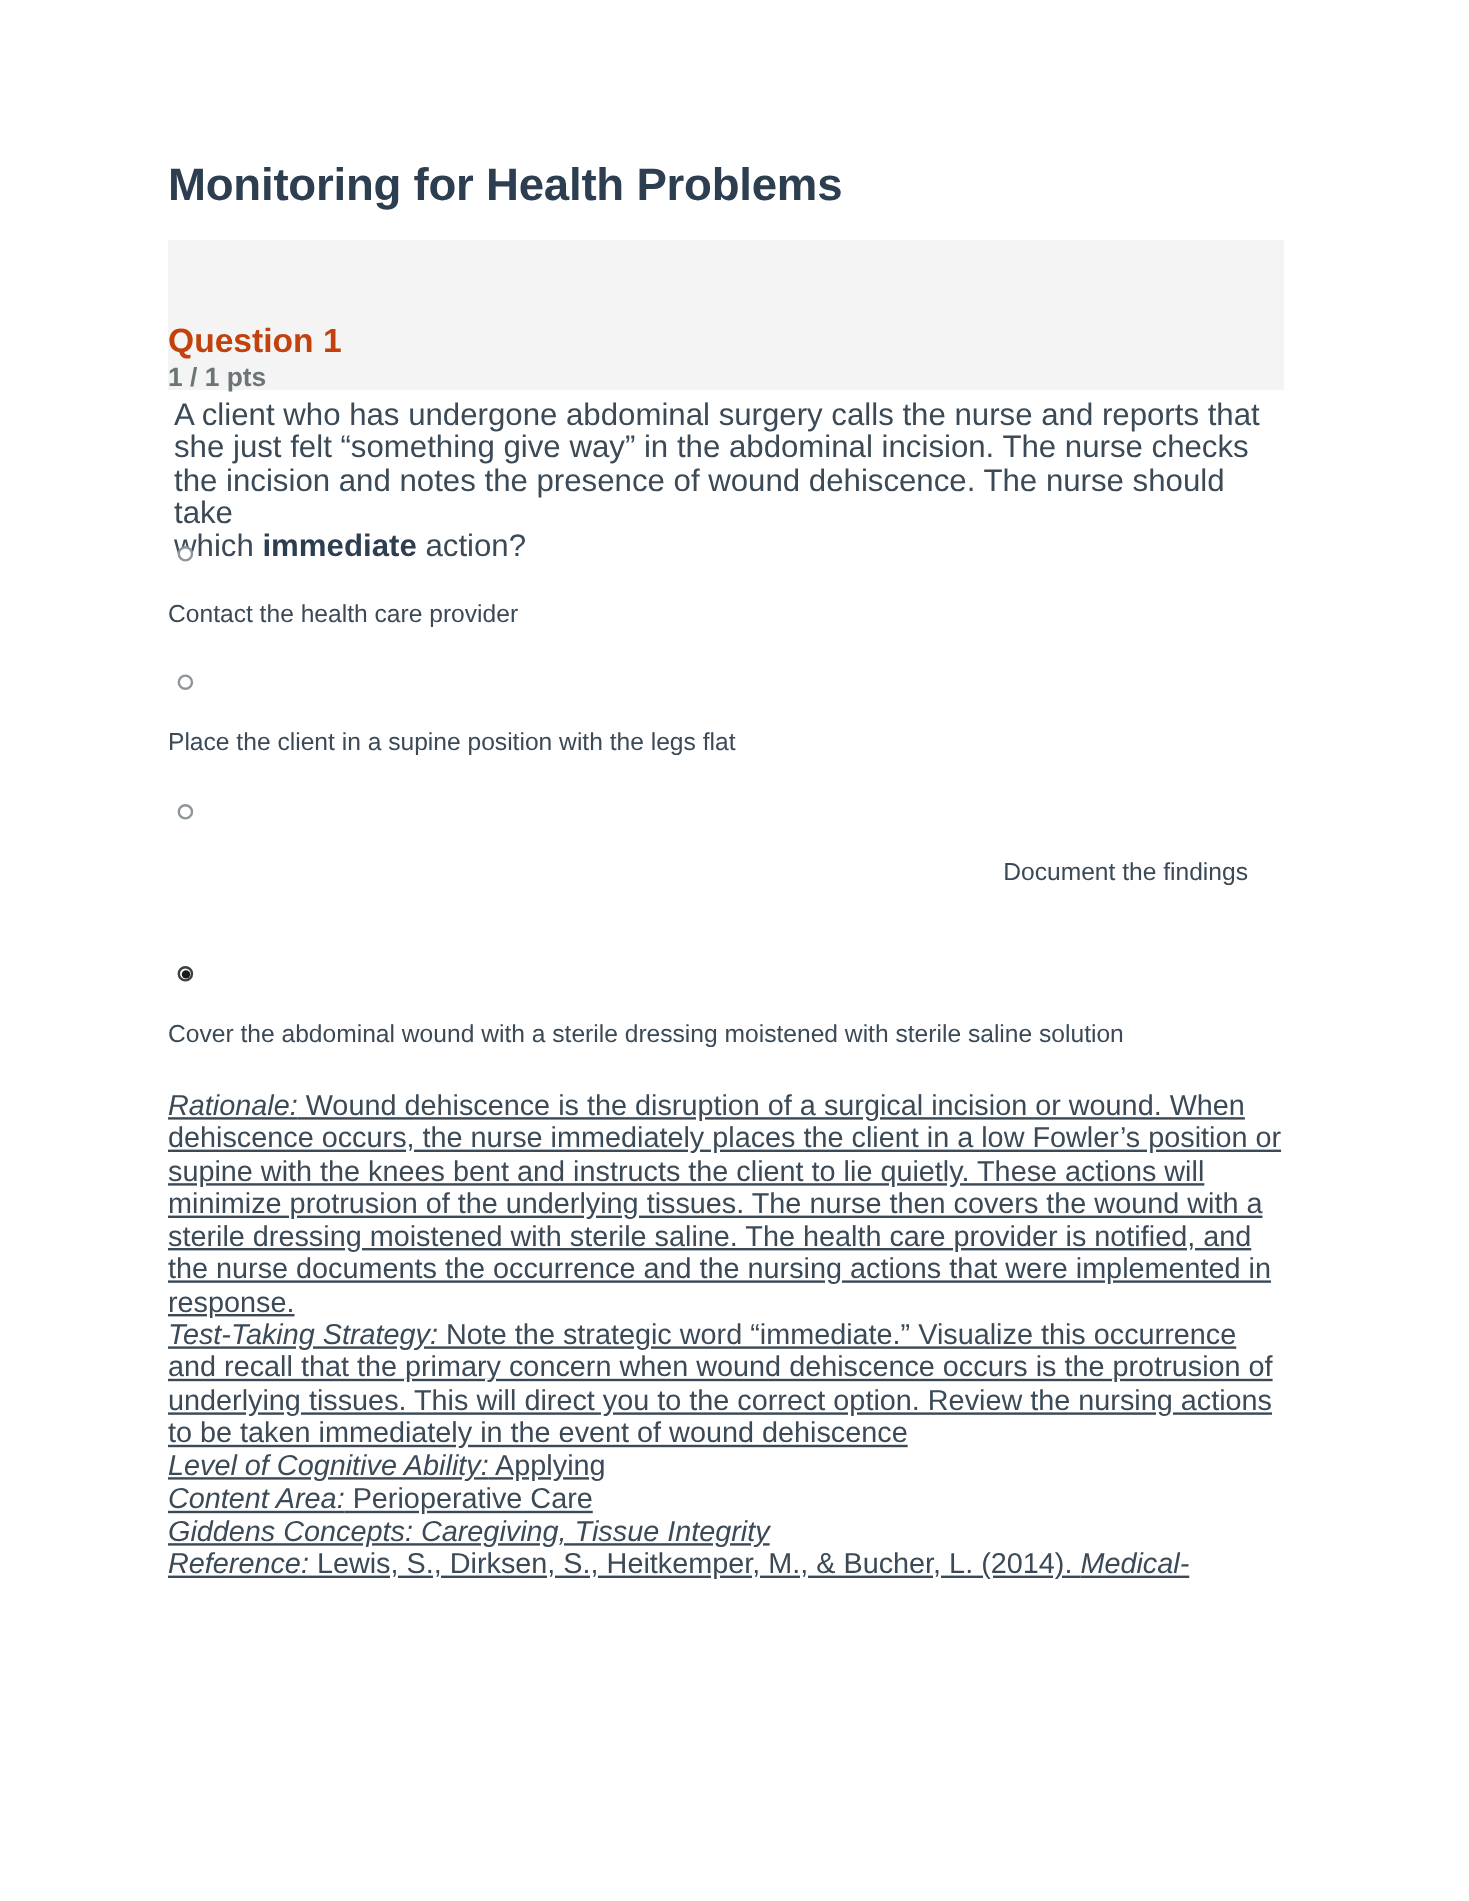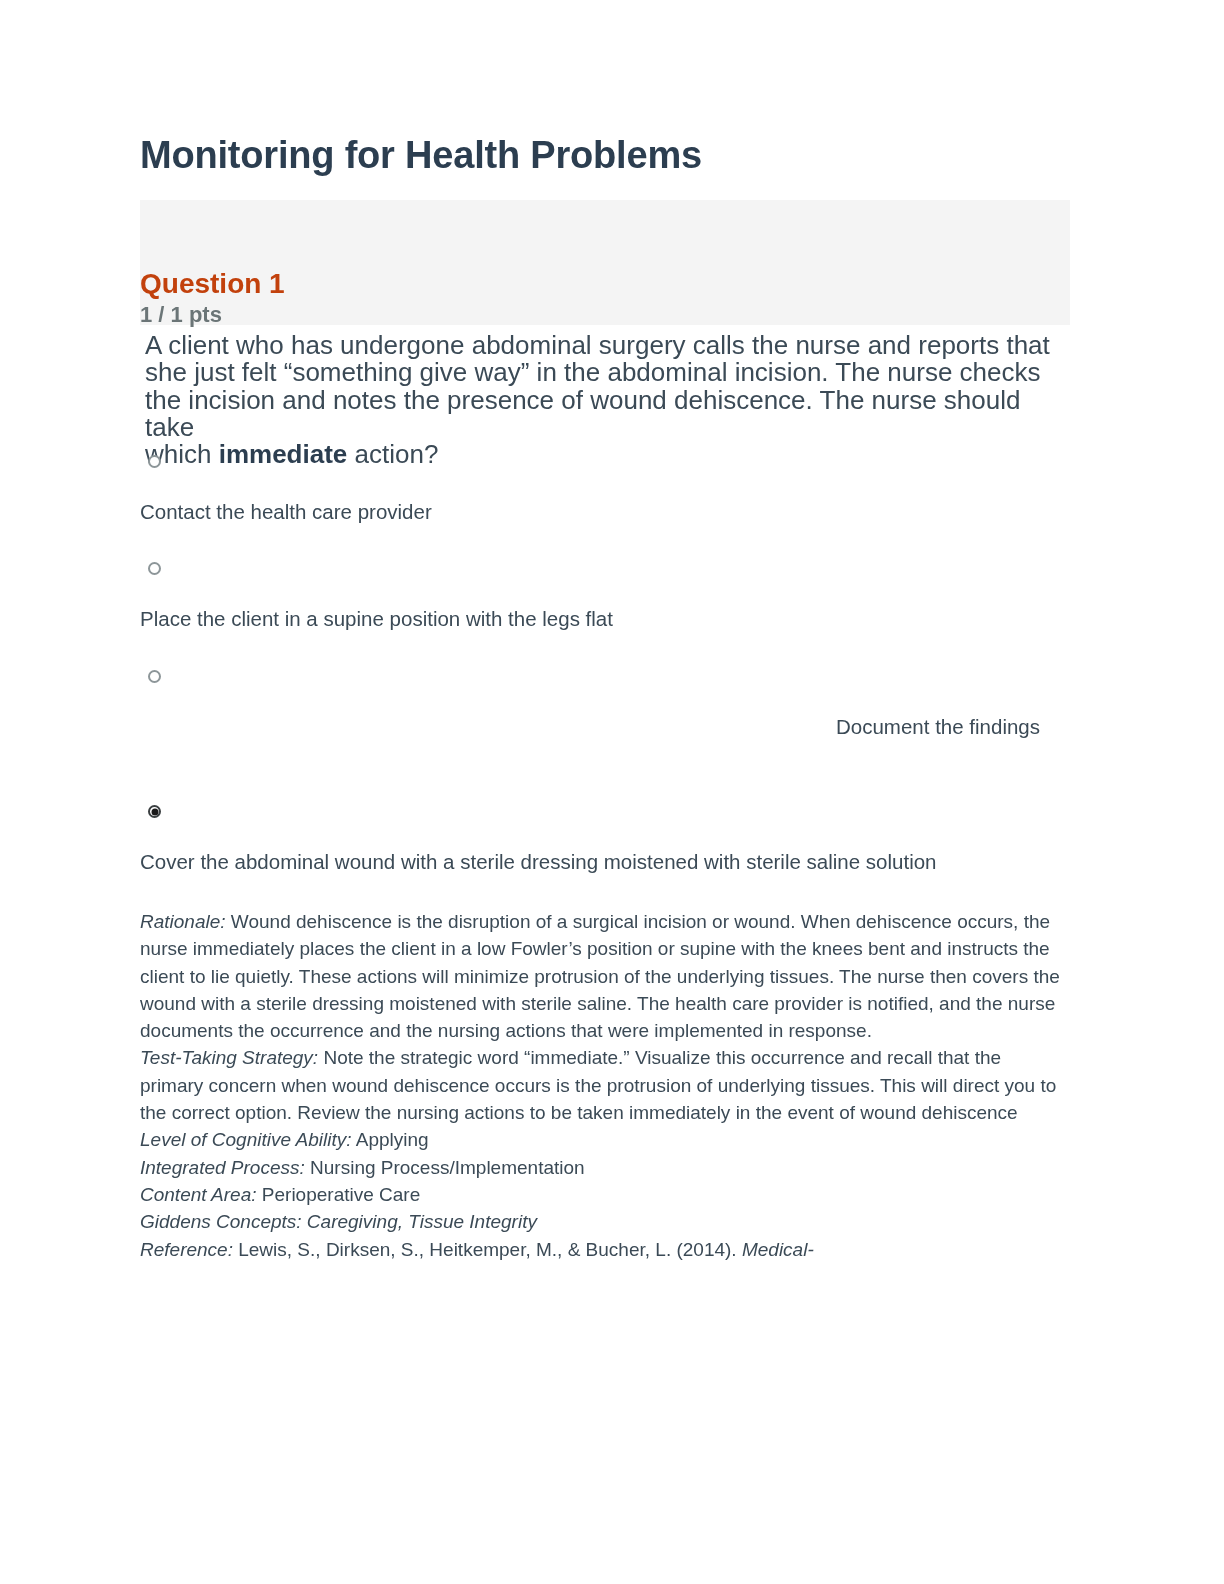--- a/index.html
+++ b/index.html
@@ -143,23 +143,24 @@
   .opt3 .option-label { position: absolute; left: 0; top: 43px; width: 900px; white-space: nowrap; }
   .opt4 { position: absolute; left: 0; top: 350px; }
   .opt4 .option-label { position: absolute; left: 0; top: 43px; width: 940px; white-space: nowrap; }
 
   
   .rationale-block {
     position: absolute;
     left: 140px;
     top: 908px;
     width: 928px;
-    font-size: 19px;
+    font-size: 24px;
     line-height: 27.3px;
     color: #3b4a56;
+    text-decoration: underline;
   }
   .rationale-block p {
     margin: 0;
   }
   .rationale-block i,
   .rationale-block em {
     font-style: italic;
   }
   .meta-line {
     margin: 0;
@@ -211,21 +212,20 @@
 
   <div class="rationale-block">
 
     <p><i>Rationale:</i><span> Wound dehiscence is the disruption of a surgical incision or wound. When dehiscence occurs, the nurse immediately places the client in a low Fowler’s position or supine with the knees bent and instructs the client to lie quietly. These actions will minimize protrusion of the underlying tissues. The nurse then covers the wound with a sterile dressing moistened with sterile saline. The health care provider is notified, and the nurse documents the occurrence and the nursing actions that were implemented in response.</span></p>
 
     <p><i>Test-Taking Strategy:</i><span> Note the strategic word “immediate.” Visualize this occurrence and recall that the primary concern when wound dehiscence occurs is the protrusion of underlying tissues. This will direct you to the correct option. Review the nursing actions to be taken immediately in the event of wound dehiscence</span></p>
 
     <p class="meta-line"><i class="meta-key">Level of Cognitive Ability:</i><span> Applying</span></p>
 
 
-    <p class="meta-line"><i class="meta-key">Integrated Process:</i><span> Nursing Process/Implementation</span></p>
 
     <p class="meta-line"><i class="meta-key">Content Area:</i><span> Perioperative Care</span></p>
 
     <p class="meta-line all-italic"><span>Giddens Concepts: Caregiving, Tissue Integrity</span></p>
 
 
     <p class="meta-line"><i class="meta-key">Reference:</i><span> Lewis, S., Dirksen, S., Heitkemper, M., &amp; Bucher, L. (2014). </span><i>Medical-</i></p>
 
   </div>
 

